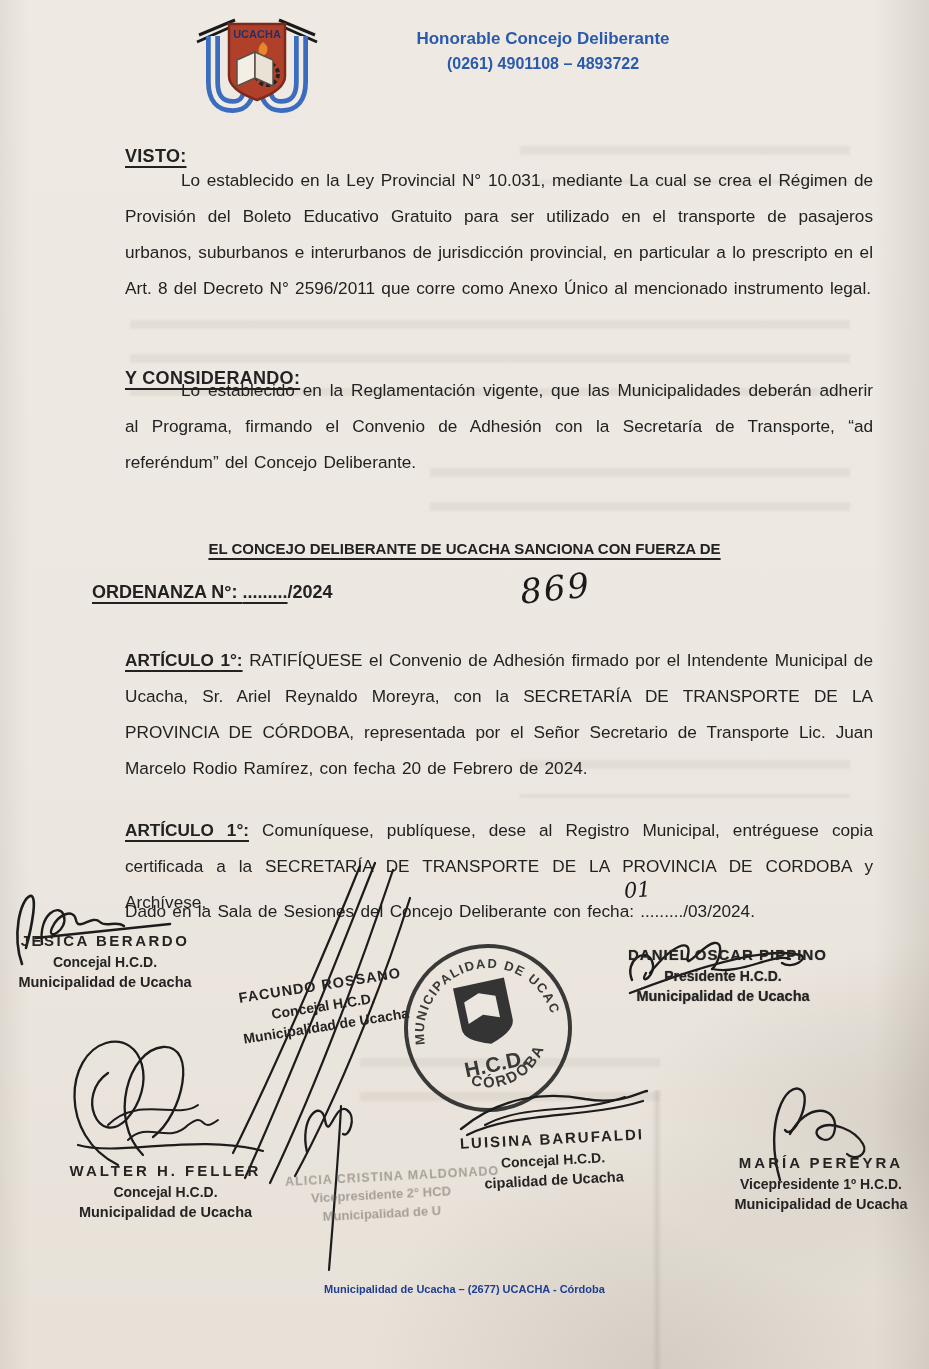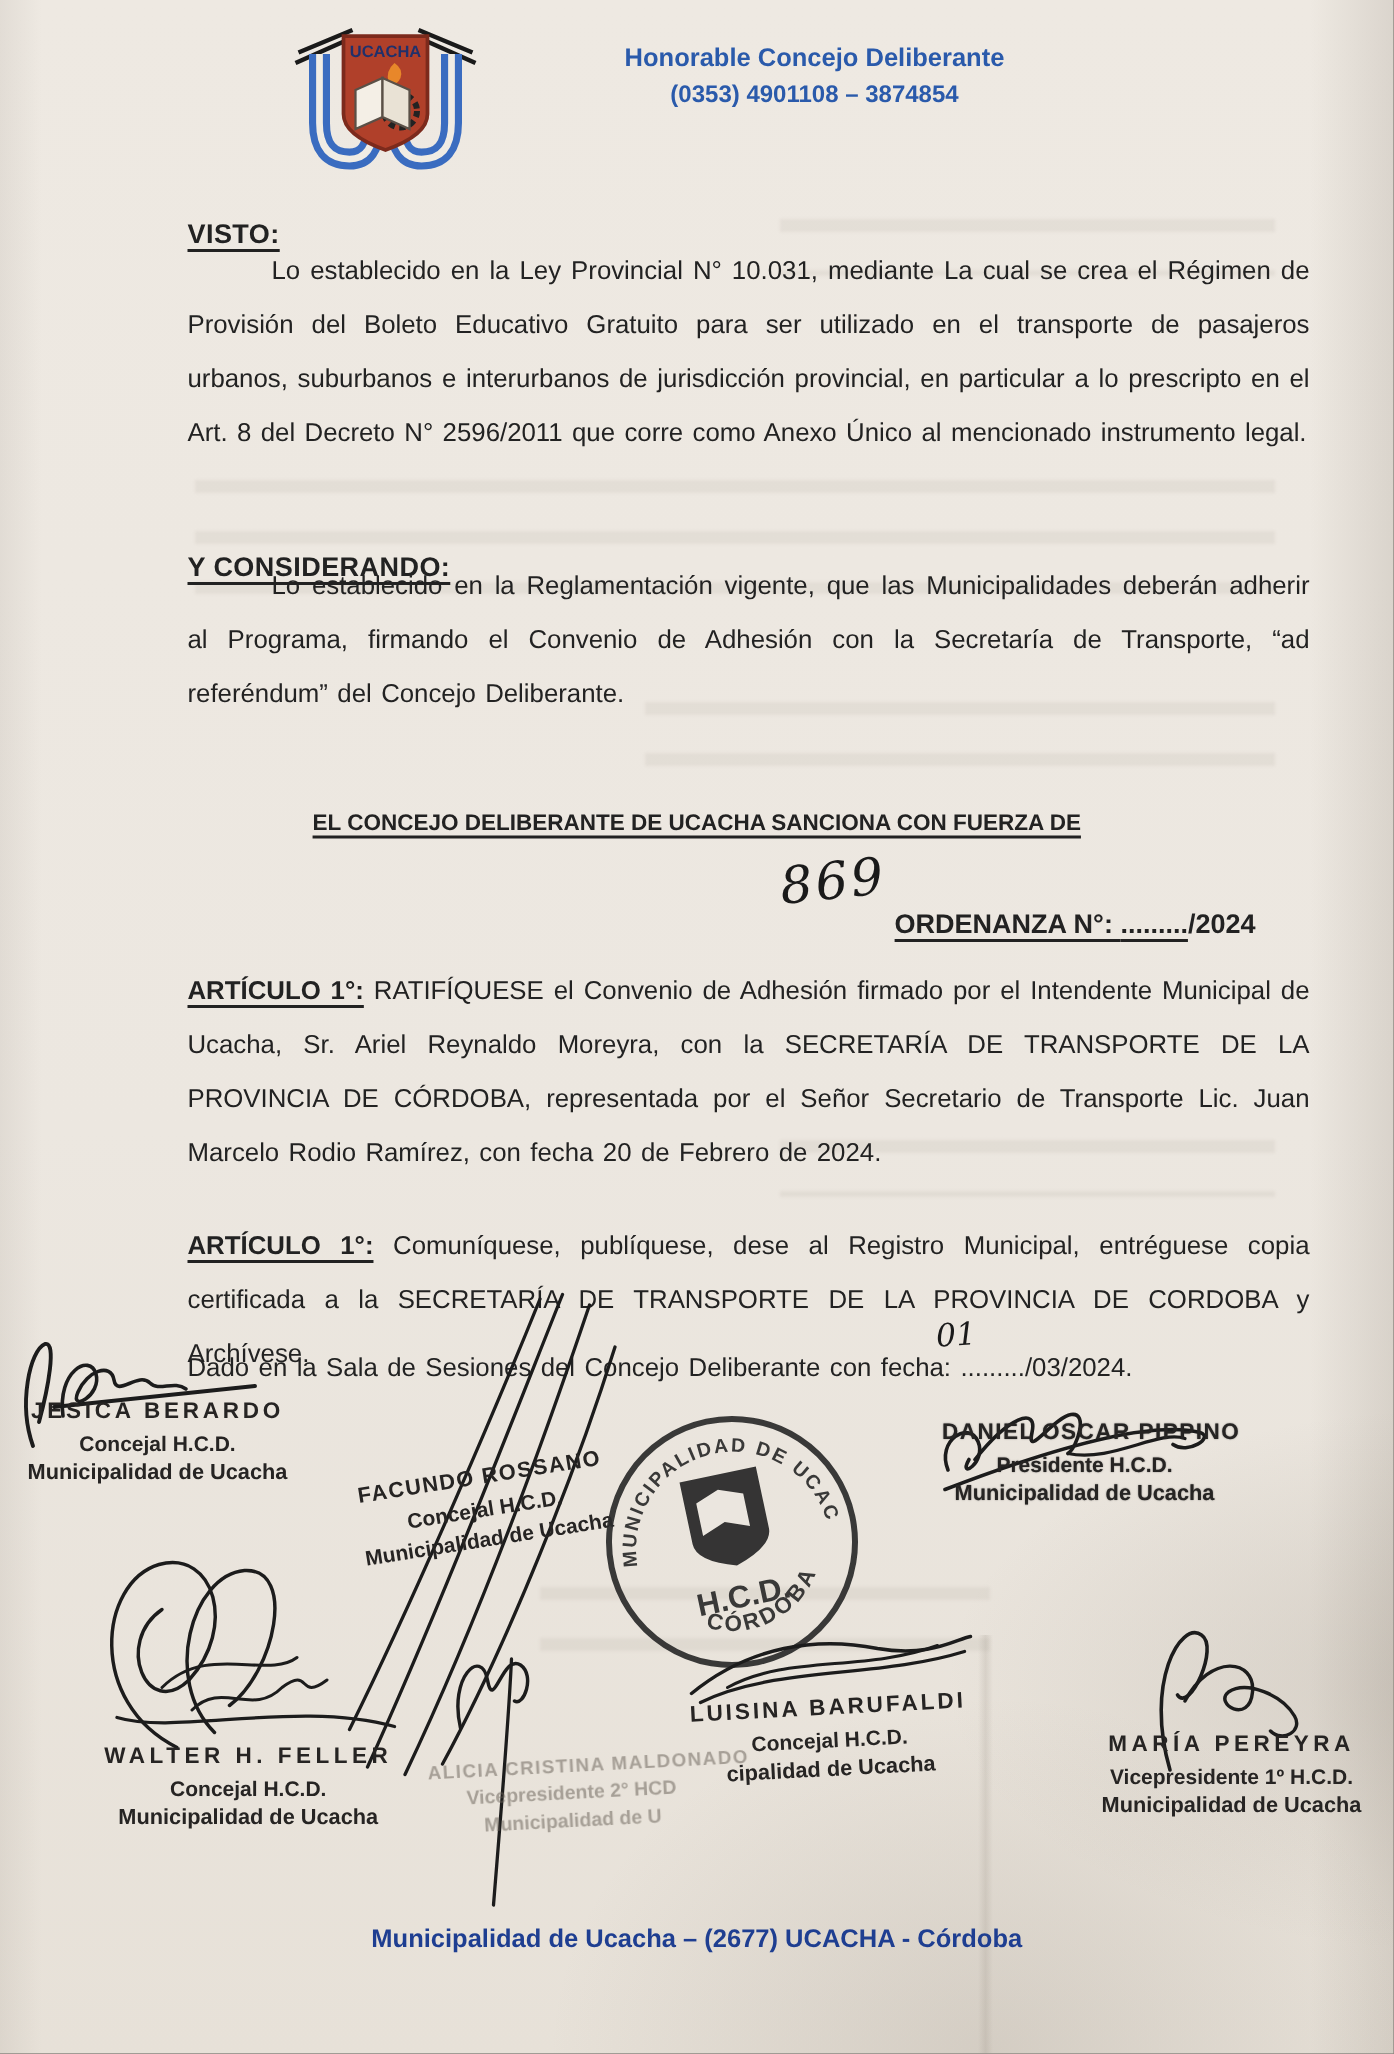--- a/index.html
+++ b/index.html
@@ -15,40 +15,40 @@
   .abs{position:absolute;}
   
   .hdr-text{left:368px; top:26px; width:350px; text-align:center; font-weight:bold; color:#2a5aab; line-height:25px; font-size:17px;}
   .hdr-text .sub{font-size:16px;}
   
   .h-under{font-weight:bold; text-decoration:underline; text-decoration-thickness:1.8px; text-underline-offset:4px;}
   .heading{left:125px; font-size:18px; letter-spacing:.3px;text-align:right;}
   .para{left:125px; width:748px; font-size:17.2px; line-height:36px; text-align:justify; word-spacing:1.5px;}
   .indent{text-indent:56px;}
   .center-head{left:92px; width:745px; text-align:center; font-size:15px; font-weight:bold;}
-  .ord-line{left:92px; width:745px; text-align:right; font-size:18px; font-weight:bold;margin-top:24px;}
+  .ord-line{left:92px; width:745px; text-align:left; font-size:18px; font-weight:bold;}
   .hand{font-family:"DejaVu Serif", serif; font-style:italic; font-weight:normal; color:#1a1a1a;}
   .hand-num{left:520px; top:568px; font-size:34px; transform:rotate(-6deg); letter-spacing:2px;}
   .hand-day{left:624px; top:878px; font-size:21px; transform:rotate(-4deg);}
   .art-label{font-weight:bold; text-decoration:underline; text-decoration-thickness:1.8px; text-underline-offset:4px;}
   
   .stamp{position:absolute; text-align:center; color:#262423; font-weight:bold; line-height:1.45;}
   .stamp .nm{font-size:15px; letter-spacing:2.5px; white-space:nowrap;}
   .stamp .tt{font-size:14px; white-space:nowrap;}
   .stamp .org{font-size:14.5px; white-space:nowrap;}
   .stamp.tight .nm{letter-spacing:1px;}
   .faint{color:rgba(112,103,94,.55); filter:blur(.4px);}
   .sig path{fill:none; stroke:#1c1c1c; stroke-linecap:round;}
   .seal-wrap{left:398px; top:938px; width:180px; height:180px; transform:rotate(-12deg); opacity:.92;}
   
   .ghost{position:absolute; filter:blur(1.2px); opacity:.5;
     background:repeating-linear-gradient(180deg, rgba(128,118,106,.18) 0 9px, transparent 9px 34px);}
   .fold{left:652px; top:1090px; width:10px; height:279px;
     background:linear-gradient(to right, transparent, rgba(130,120,108,.16), transparent);}
-  .footer{left:0; top:1283px; width:929px; text-align:center; font-size:17px; font-weight:bold; color:#1e3e91;}
+  .footer{left:0; top:1283px; width:929px; text-align:center; font-size:11px; font-weight:bold; color:#1e3e91;}
 </style>
 </head>
 <body>
 
 <div class="page">
 
   <div class="ghost abs" style="left:520px;top:146px;width:330px;height:38px;"></div>
   <div class="ghost abs" style="left:130px;top:320px;width:720px;height:76px;"></div>
   <div class="ghost abs" style="left:430px;top:468px;width:420px;height:58px;"></div>
   <div class="ghost abs" style="left:520px;top:760px;width:330px;height:38px;"></div>
@@ -72,21 +72,21 @@
     <path d="M70,34 q6,4 4,10 q-3,6 -8,3 q-2,-8 4,-13" fill="#e8872a"></path>
 
     <circle cx="74" cy="66" r="11" fill="none" stroke="#222" stroke-width="4" stroke-dasharray="4 3"></circle>
 
     <path d="M44,52 L62,44 L62,70 L44,78 Z" fill="#f4efe6" stroke="#5a5047" stroke-width="1.5"></path>
     <path d="M62,44 L80,52 L80,78 L62,70 Z" fill="#e9e2d5" stroke="#5a5047" stroke-width="1.5"></path>
   </svg>
 
   <div class="abs hdr-text">
     <div>Honorable Concejo Deliberante</div>
-    <div class="sub">(0353) 4901108 – 3874854</div>
+    <div class="sub">(0261) 4901108 – 4893722</div>
   </div>
 
   <div class="abs heading h-under" style="top:146px;">VISTO:</div>
   <p class="abs para indent" style="top:162px;margin:0;">Lo establecido en la Ley Provincial N° 10.031, mediante La cual se crea el Régimen de Provisión del Boleto Educativo Gratuito para ser utilizado en el transporte de pasajeros urbanos, suburbanos e interurbanos de jurisdicción provincial, en particular a lo prescripto en el Art. 8 del Decreto N° 2596/2011 que corre como Anexo Único al mencionado instrumento legal.</p>
 
   <div class="abs heading h-under" style="top:368px;">Y CONSIDERANDO:</div>
   <p class="abs para indent" style="top:372px;margin:0;">Lo establecido en la Reglamentación vigente, que las Municipalidades deberán adherir al Programa, firmando el Convenio de Adhesión con la Secretaría de Transporte, “ad referéndum” del Concejo Deliberante.</p>
 
   <div class="abs center-head h-under" style="top:540px;">EL CONCEJO DELIBERANTE DE UCACHA SANCIONA CON FUERZA DE</div>
   <div class="abs ord-line" style="top:582px;"><span class="h-under"><span>ORDENANZA N°: </span><span>.........</span></span><span>/2024</span></div>

